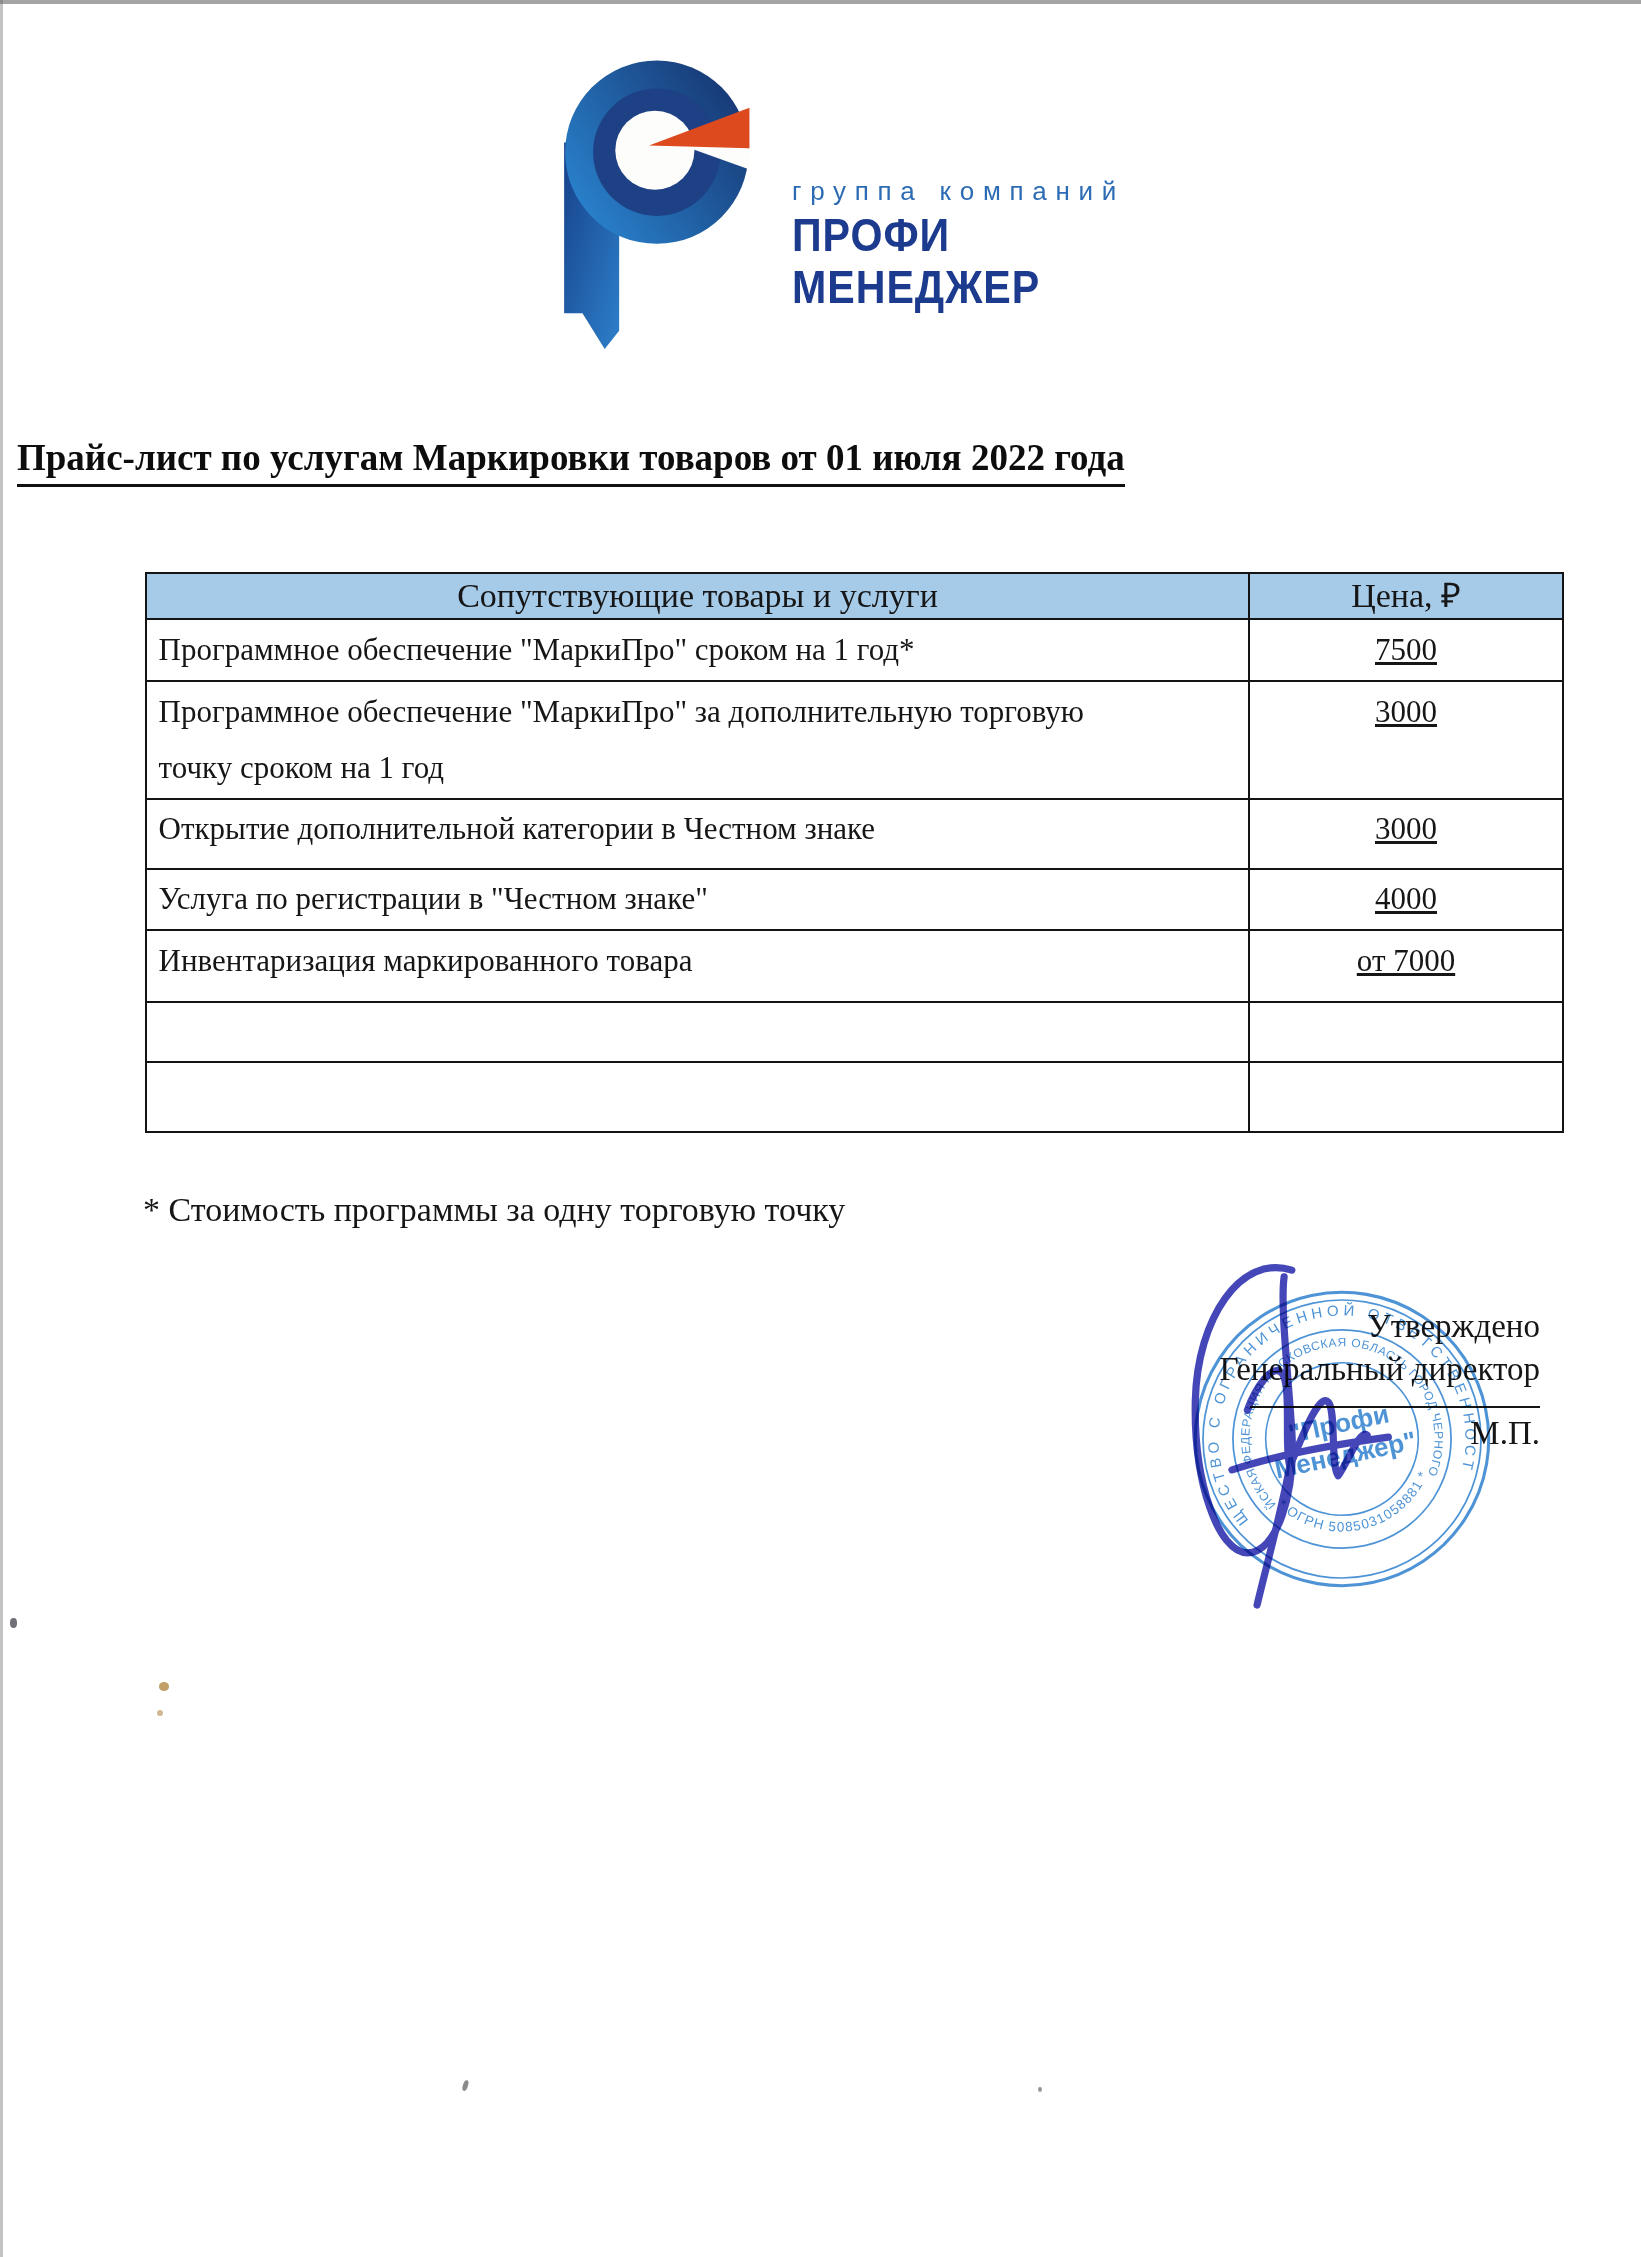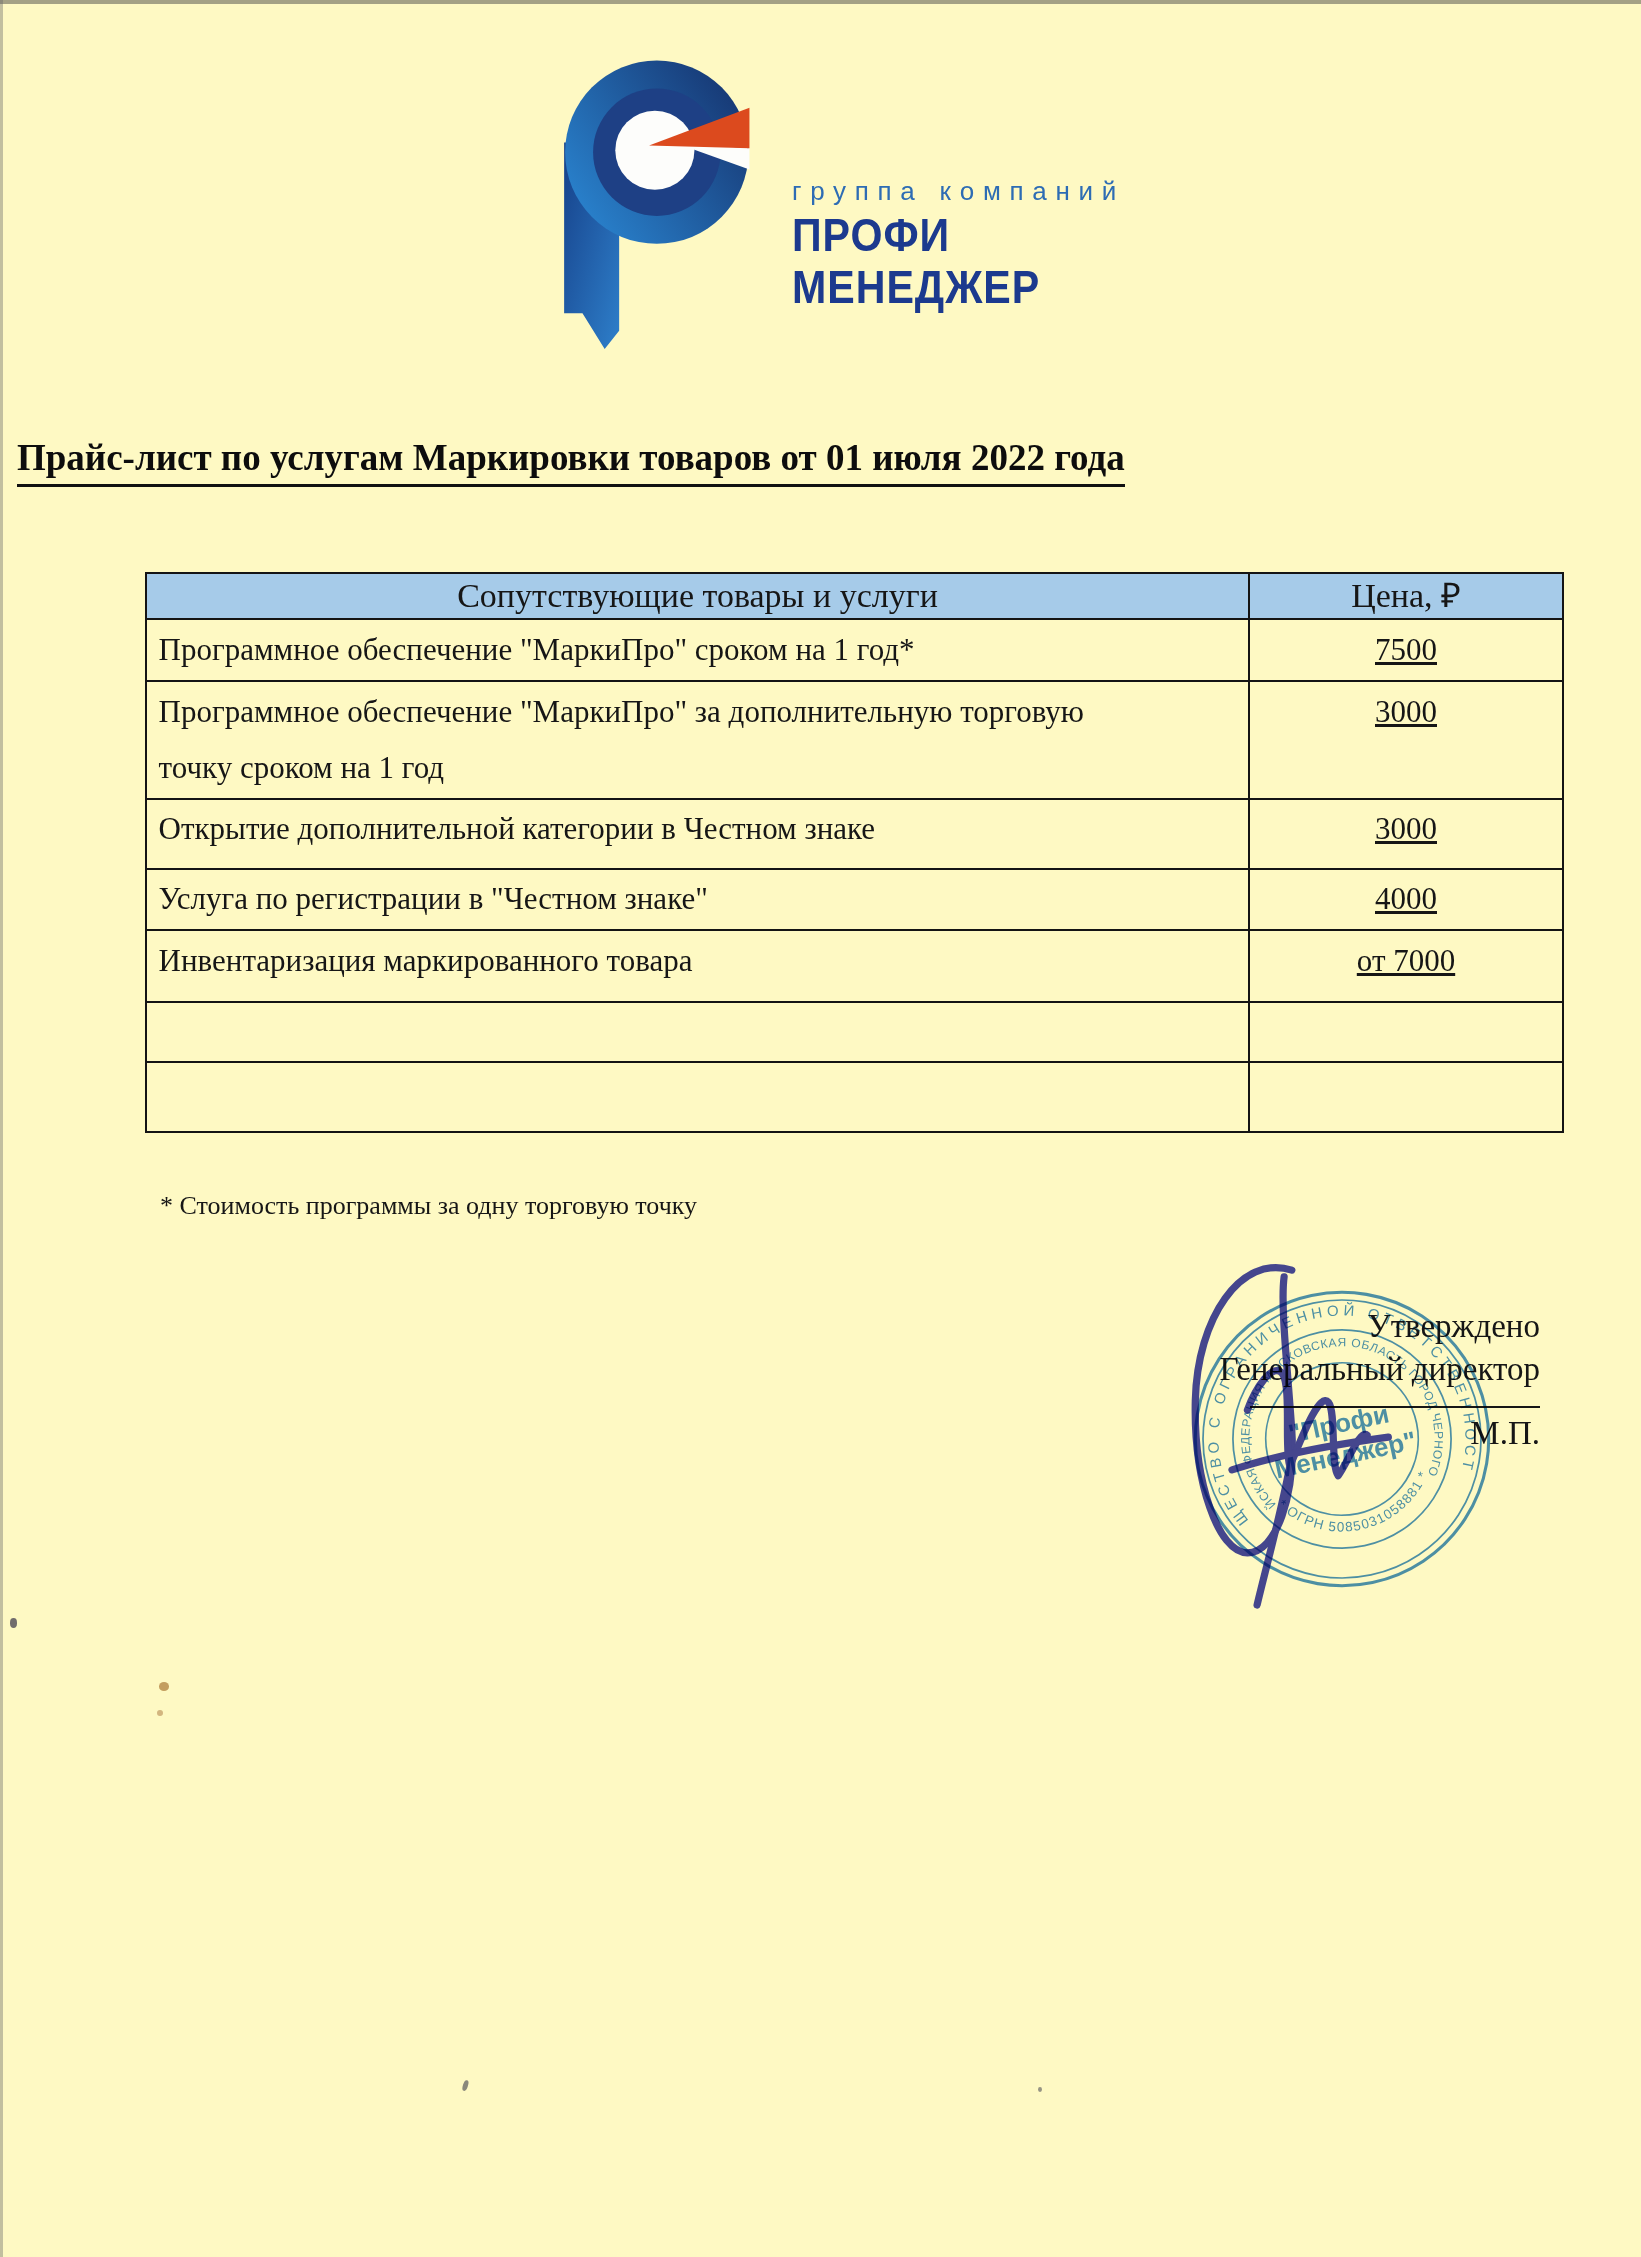--- a/index.html
+++ b/index.html
@@ -1,20 +1,20 @@
 <!DOCTYPE html>
 <html><head>
 <meta charset="utf-8">
 <style>
   html,body{margin:0;padding:0;background:#e8e8e6;}
   .page{
     position:relative;
     width:1641px;height:2257px;
     margin:0 auto;
-    background:#fef9c3;
+    background:#ffffff;
     overflow:hidden;
     font-family:"Liberation Serif", serif;
     color:#161616;
   }
   
   .edge-top{position:absolute;top:0;left:0;width:100%;height:3.9px;background:#4a4a48;opacity:.5;}
   .edge-left{position:absolute;top:0;left:0;width:2.9px;height:100%;background:#6a6a68;opacity:.4;}
   .speck{position:absolute;border-radius:50%;}
   .speck.s1{left:9.7px;top:1618px;width:7.7px;height:9.7px;background:#4e4a56;opacity:.8;}
   .speck.s2{left:159px;top:1682px;width:9.7px;height:8.7px;background:#b98e4e;opacity:.85;}
@@ -64,21 +64,21 @@
     text-align:center;
     font-size:35px;
     line-height:56px;
     padding:1.9px 5.8px;
     text-decoration:underline;
   }
   tr.r1{height:58px;} tr.r2{height:114px;} tr.r3{height:70px;}
   tr.r4{height:58px;} tr.r5{height:72px;margin-top:35px;} tr.r6{height:60px;} tr.r7{height:70px;}
 
   
-  .footnote{position:absolute;left:143px;top:1191px;font-size:26px;margin-left:17px;}
+  .footnote{position:absolute;left:143px;top:1191px;font-size:34px;}
 
   
   .approval{
     position:absolute;left:1110px;top:1305px;width:430px;
     text-align:right;font-size:33px;line-height:43px;z-index:2;
   }
   .sig-line{margin-left:auto;width:290px;border-top:2.9px solid #161616;margin-top:15.4px;}
   .seal-mark{margin-top:3.9px;}
 
   .stamp-svg{position:absolute;left:1176px;top:1273px;z-index:3;mix-blend-mode:multiply;opacity:.92;}

